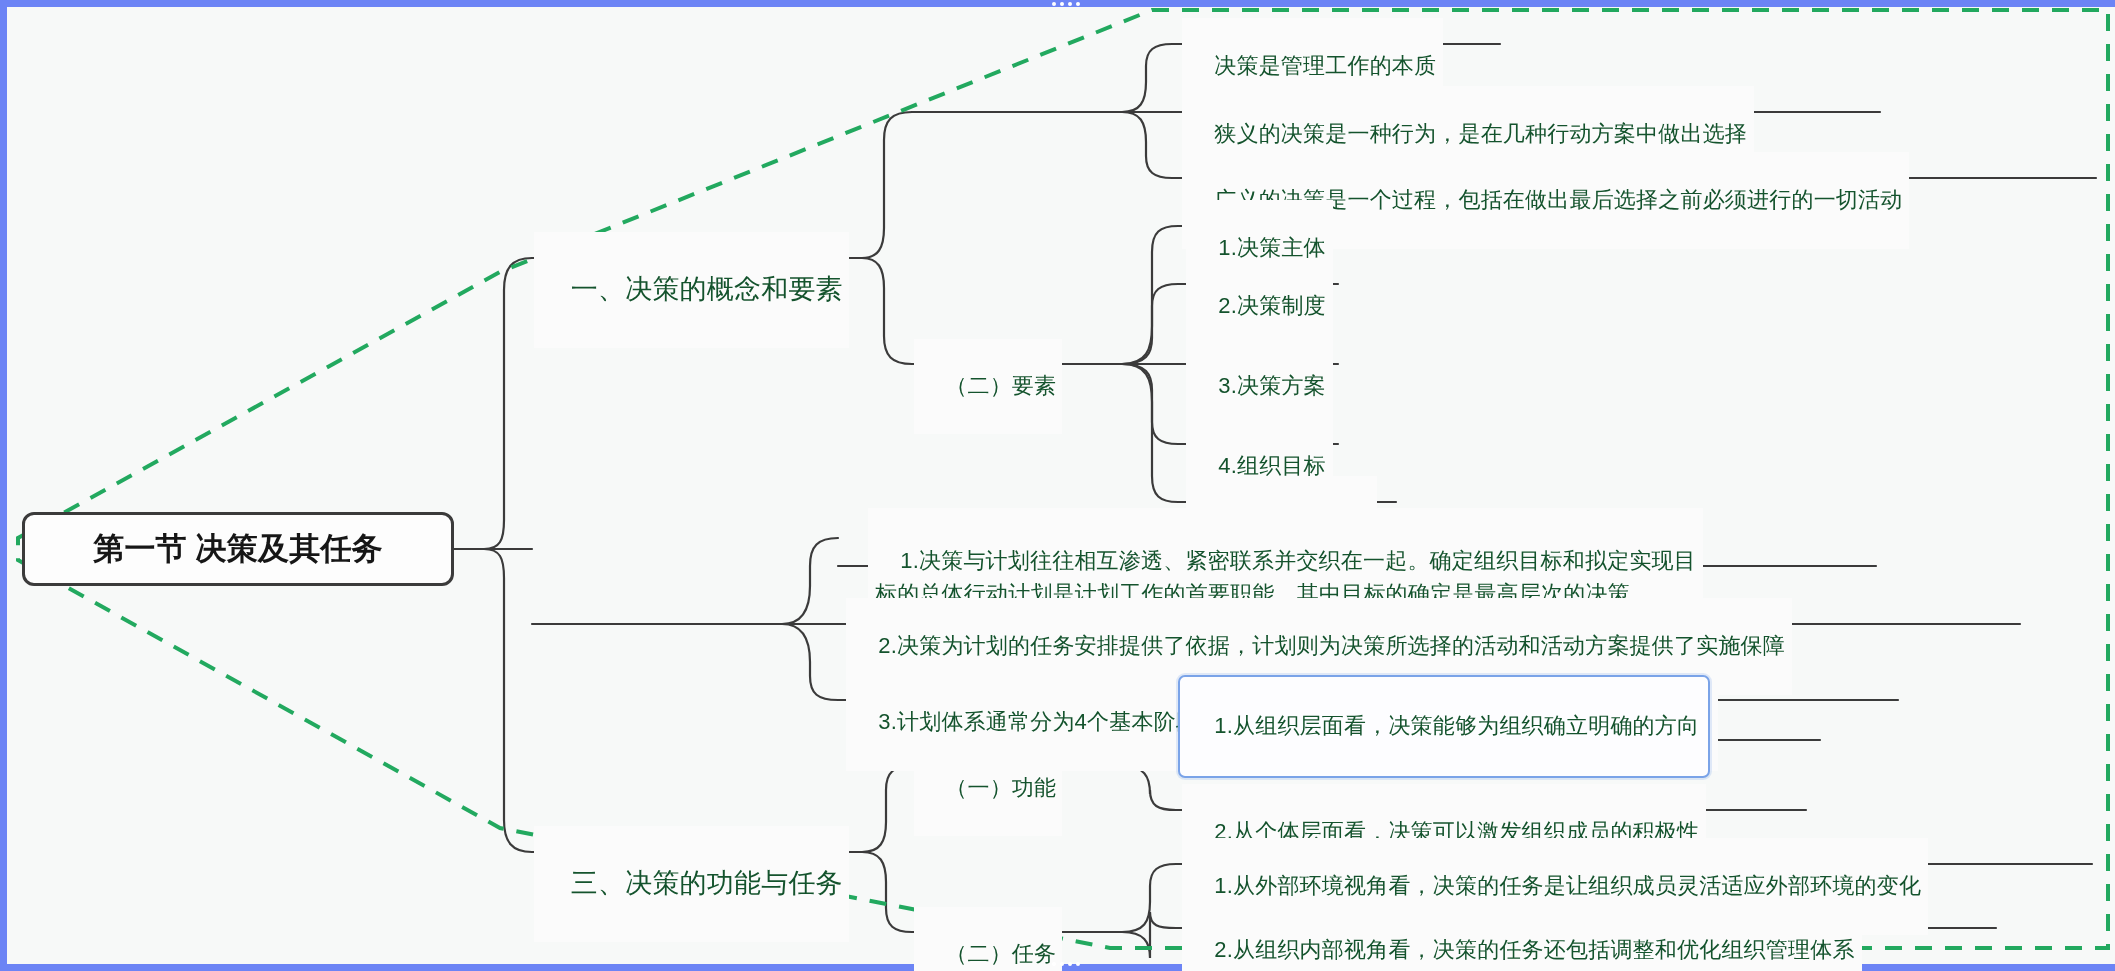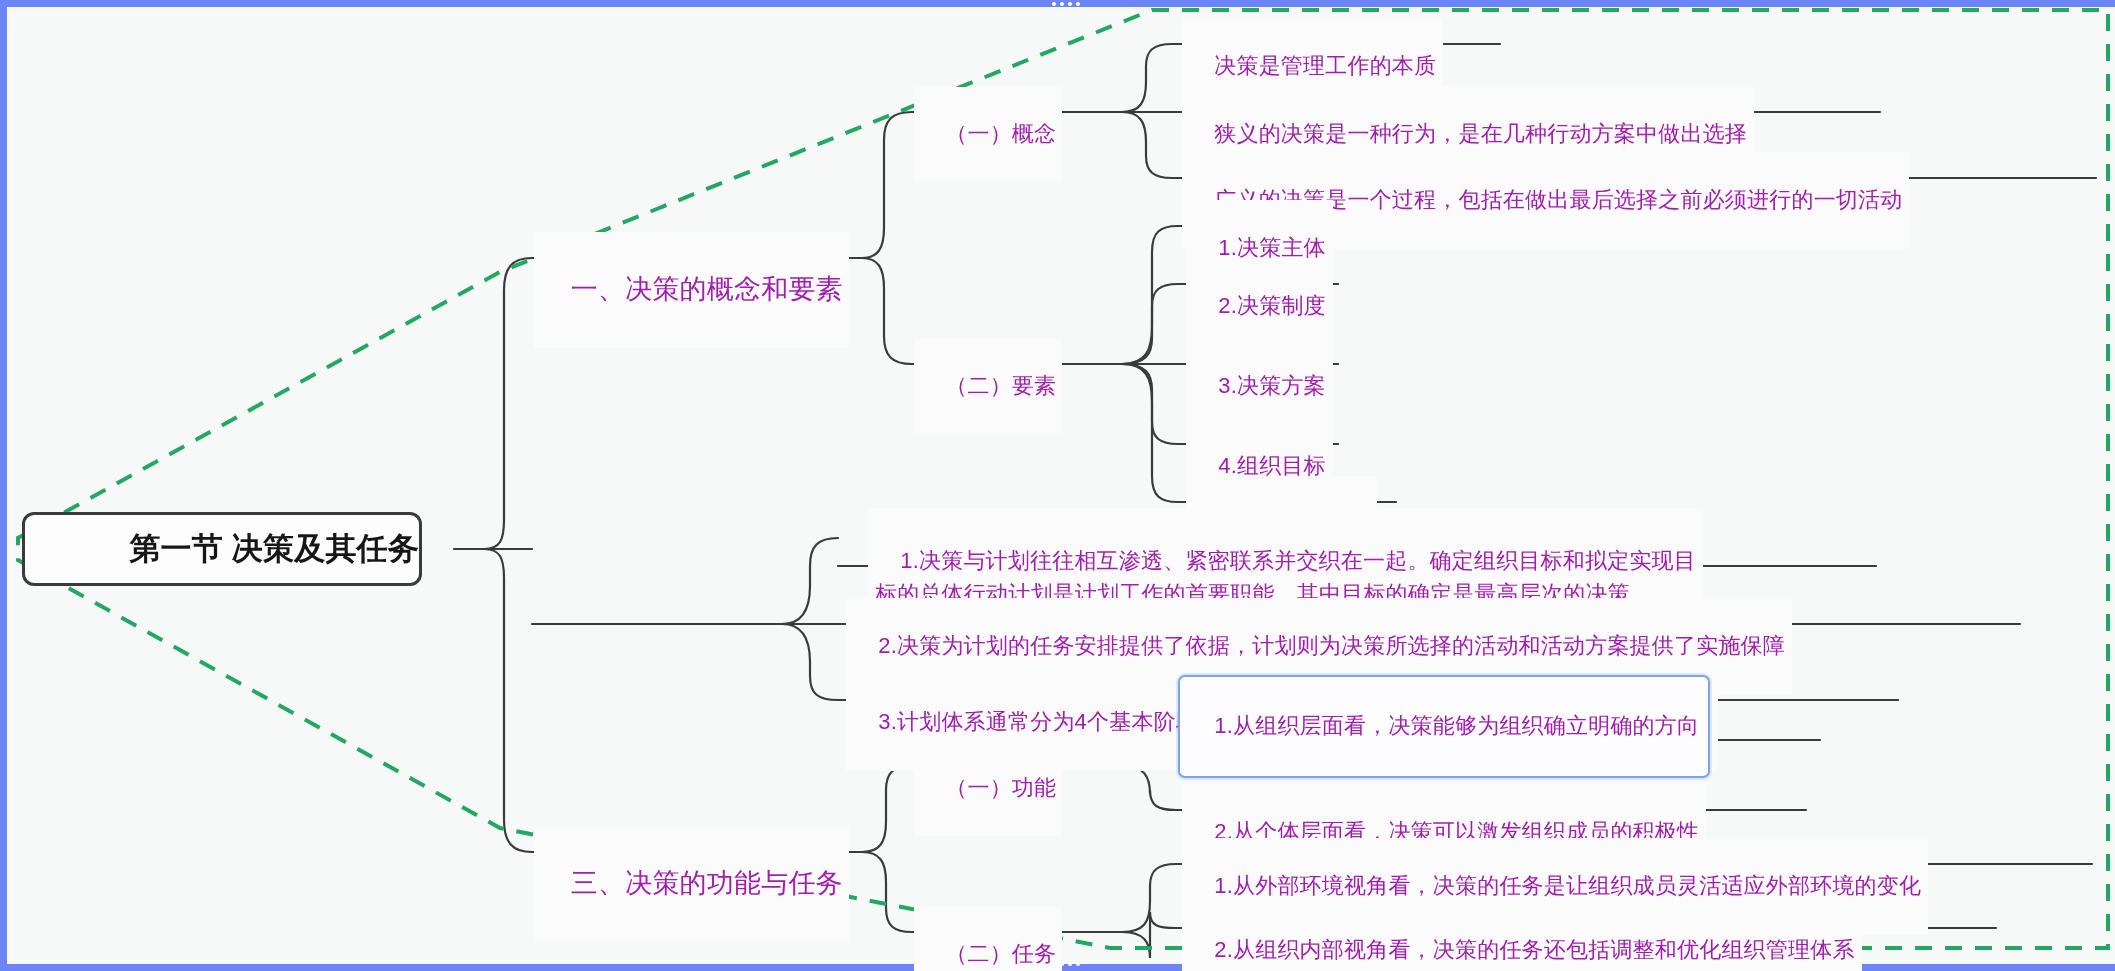--- a/index.html
+++ b/index.html
@@ -29,33 +29,33 @@
   
   .handle{
     position:absolute;display:flex;gap:4px;align-items:center;
     z-index:40;
   }
   .handle span{width:4px;height:4px;border-radius:50%;background:#ffffff;}
   svg.wires{position:absolute;left:0;top:0;width:2115px;height:971px;pointer-events:none;}
   .node{
     position:absolute;
     white-space:pre;
-    color:#a21caf;
+    color:#14532d;
     line-height:1.38;
     letter-spacing:.2px;
   }
   
   .root{
     left:22px;top:512px;
-    width:400px;height:74px;
+    width:432px;height:74px;
     box-sizing:border-box;
     border:3px solid #3b3b3b;
     border-radius:12px;
     background:#fdfdfd;
-    display:flex;align-items:center;justify-content:flex-end;
+    display:flex;align-items:center;justify-content:center;
     font-size:31px;font-weight:bold;color:#161616;
     z-index:20;
   }
   
   .lvl1{
     font-size:27px;
     background:#fbfbfb;
     padding:2px 6px;
     z-index:15;
   }
@@ -169,23 +169,20 @@
   </svg>
 
   <div class="node root">
     <span>第一节 决策及其任务</span>
   </div>
 
   <div class="node lvl1" style="left:534px;top:232px;">
     <span>一、决策的概念和要素</span>
   </div>
 
-  <div class="node lvl2" style="left:914px;top:87px;">
-    <span>（一）概念</span>
-  </div>
   <div class="node leaf" style="left:1182px;top:18px;">
     <span>决策是管理工作的本质</span>
   </div>
   <div class="node leaf" style="left:1182px;top:86px;">
     <span>狭义的决策是一种行为，是在几种行动方案中做出选择</span>
   </div>
   <div class="node leaf" style="left:1182px;top:152px;">
     <span>广义的决策是一个过程，包括在做出最后选择之前必须进行的一切活动</span>
   </div>
 

